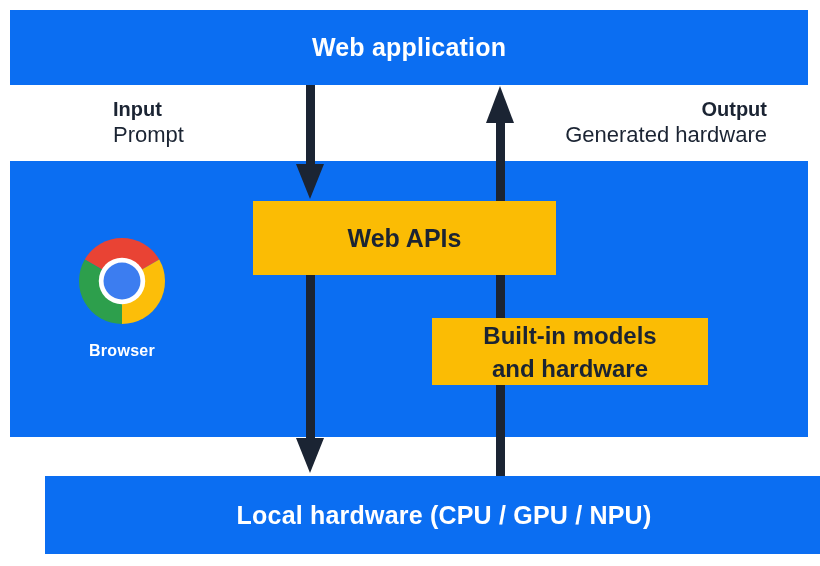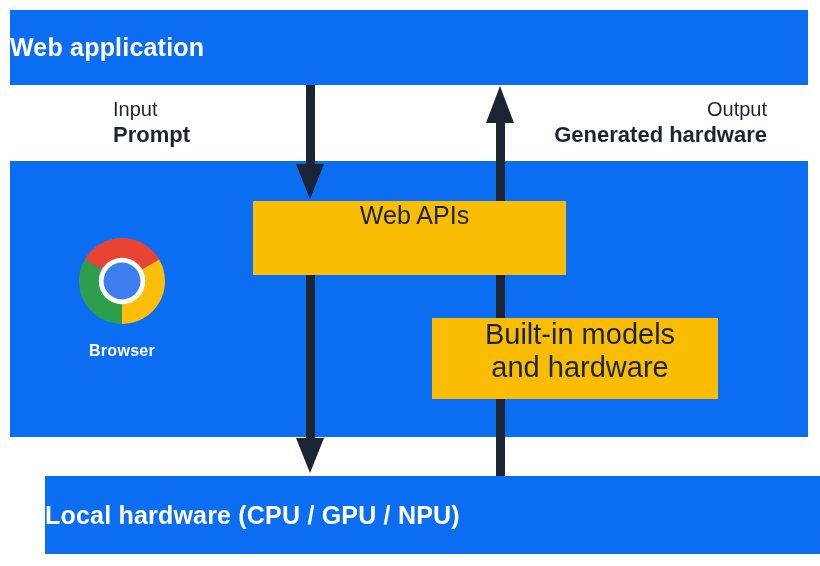--- a/index.html
+++ b/index.html
@@ -6,46 +6,46 @@
   .diagram{
     position:relative;
     width:820px;height:566px;
     background:#ffffff;
     font-family:"Liberation Sans", sans-serif;
     overflow:hidden;
   }
   .bar{
     position:absolute;left:10px;width:798px;
     background:var(--panel_blue,#0b6ef2);
-    display:flex;align-items:center;
+    display:flex;align-items:center;justify-content:center;
   }
   .bar-top{top:10px;height:75px;}
   .bar-middle{top:161px;height:276px;}
   .bar-bottom{top:476px;height:78px;margin-left:35px;}
   .bar-label{
     color:#ffffff;font-size:25px;font-weight:bold;letter-spacing:0.2px;
   }
   .io-block{position:absolute;top:99px;line-height:1;}
   .io-left{left:113px;text-align:left;}
   .io-right{right:53px;text-align:right;}
   .io-title{
-    color:var(--navy,#1b2433);font-size:20px;font-weight:normal;
+    color:var(--navy,#1b2433);font-size:20px;font-weight:bold;
     margin:0 0 5px 0;
   }
   .io-value{
-    color:var(--navy,#1b2433);font-size:22px;font-weight:bold;margin:0;
+    color:var(--navy,#1b2433);font-size:22px;font-weight:normal;margin:0;
   }
   .ybox{
     position:absolute;z-index:2;
     background:var(--box_yellow,#fbbc04);
-    display:flex;flex-direction:column;align-items:center;
-    color:var(--navy,#1b2433);font-weight:normal;text-align:center;padding-left:10px;
+    display:flex;flex-direction:column;align-items:center;justify-content:center;
+    color:var(--navy,#1b2433);font-weight:bold;text-align:center;
   }
   .ybox-webapis{left:253px;top:201px;width:303px;height:74px;font-size:25px;}
-  .ybox-builtin{left:432px;top:318px;width:276px;height:81px;font-size:29px;line-height:33px;}
+  .ybox-builtin{left:432px;top:318px;width:276px;height:67px;font-size:24px;line-height:33px;}
   .arrow-line{
     position:absolute;z-index:1;width:9px;
     background:var(--navy,#1b2433);
   }
   .arrow-head{
     position:absolute;z-index:1;width:0;height:0;
     border-left:14.5px solid transparent;
     border-right:14.5px solid transparent;
   }
   .head-down{border-top:35px solid var(--navy,#1b2433);}

